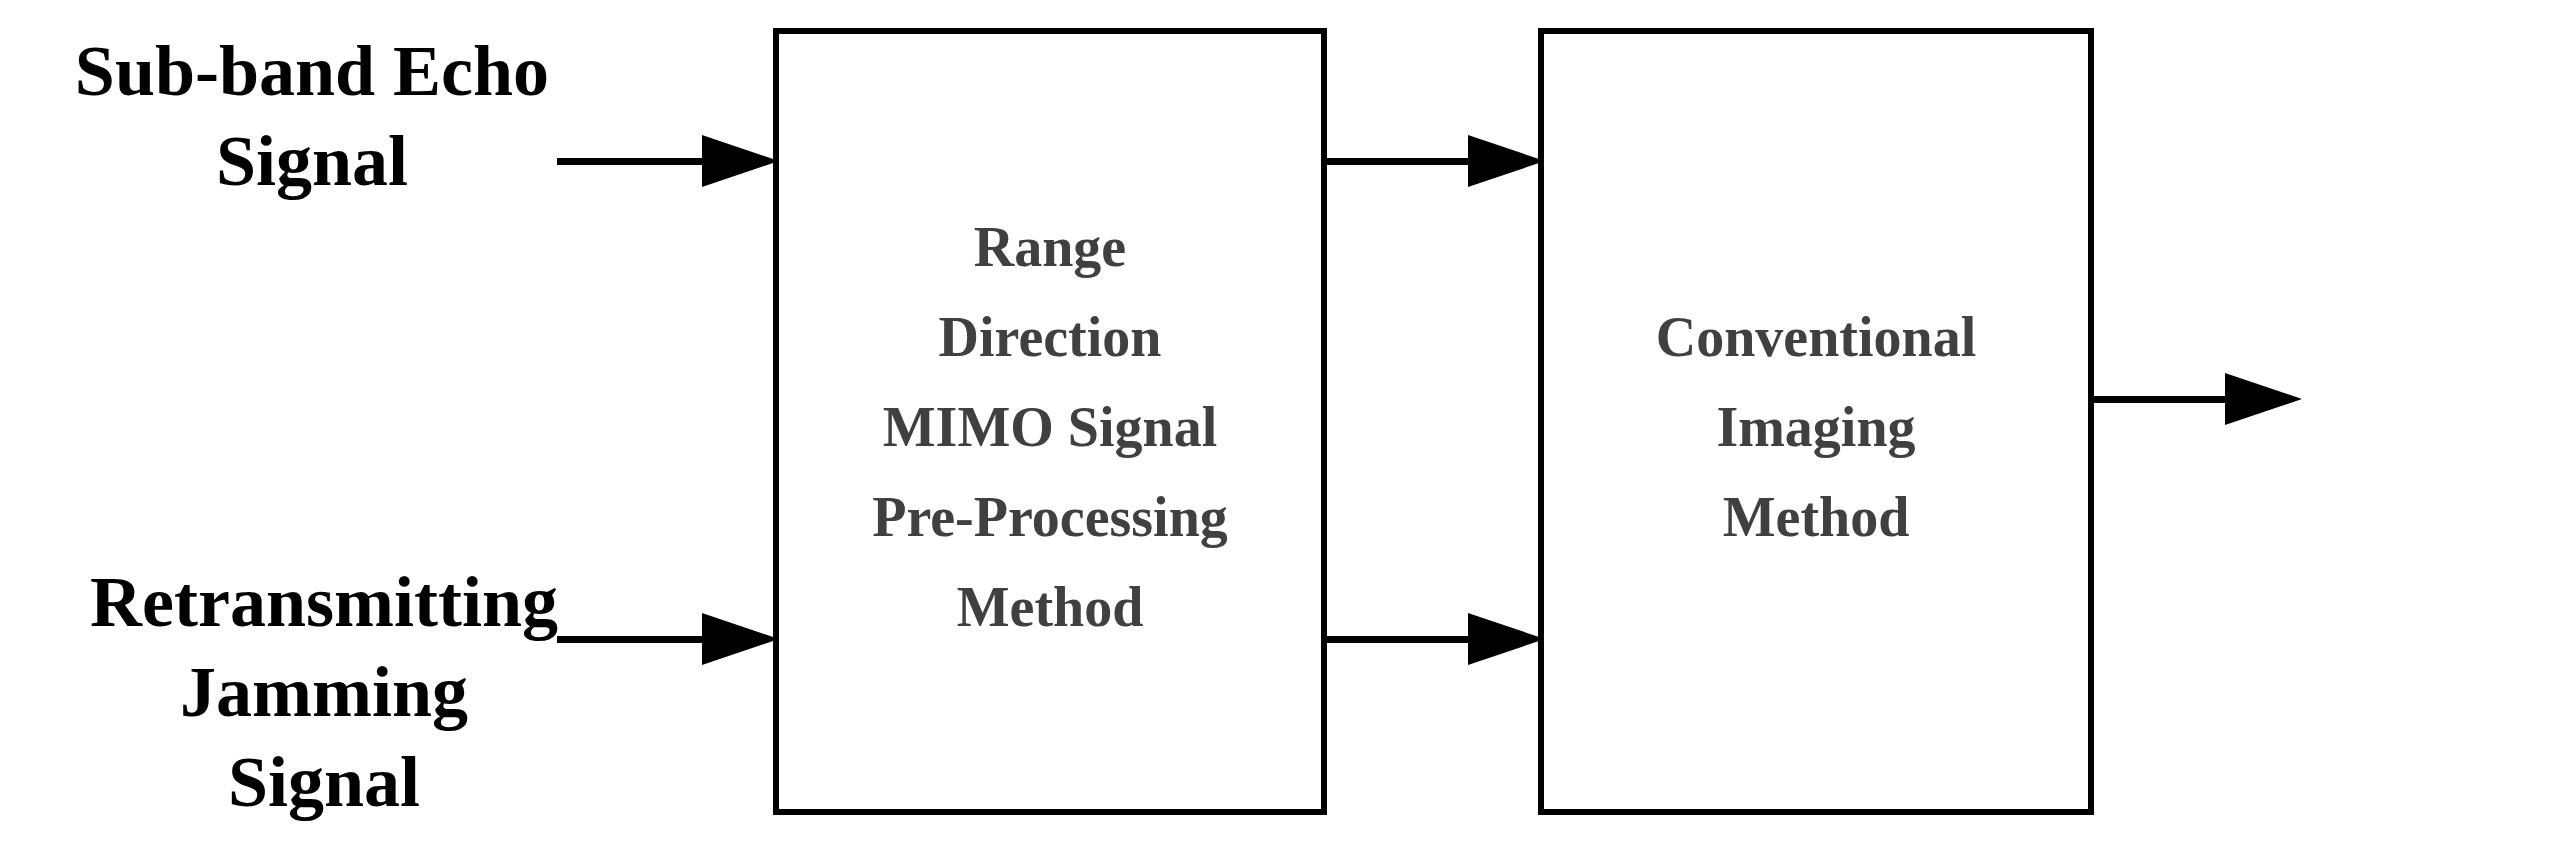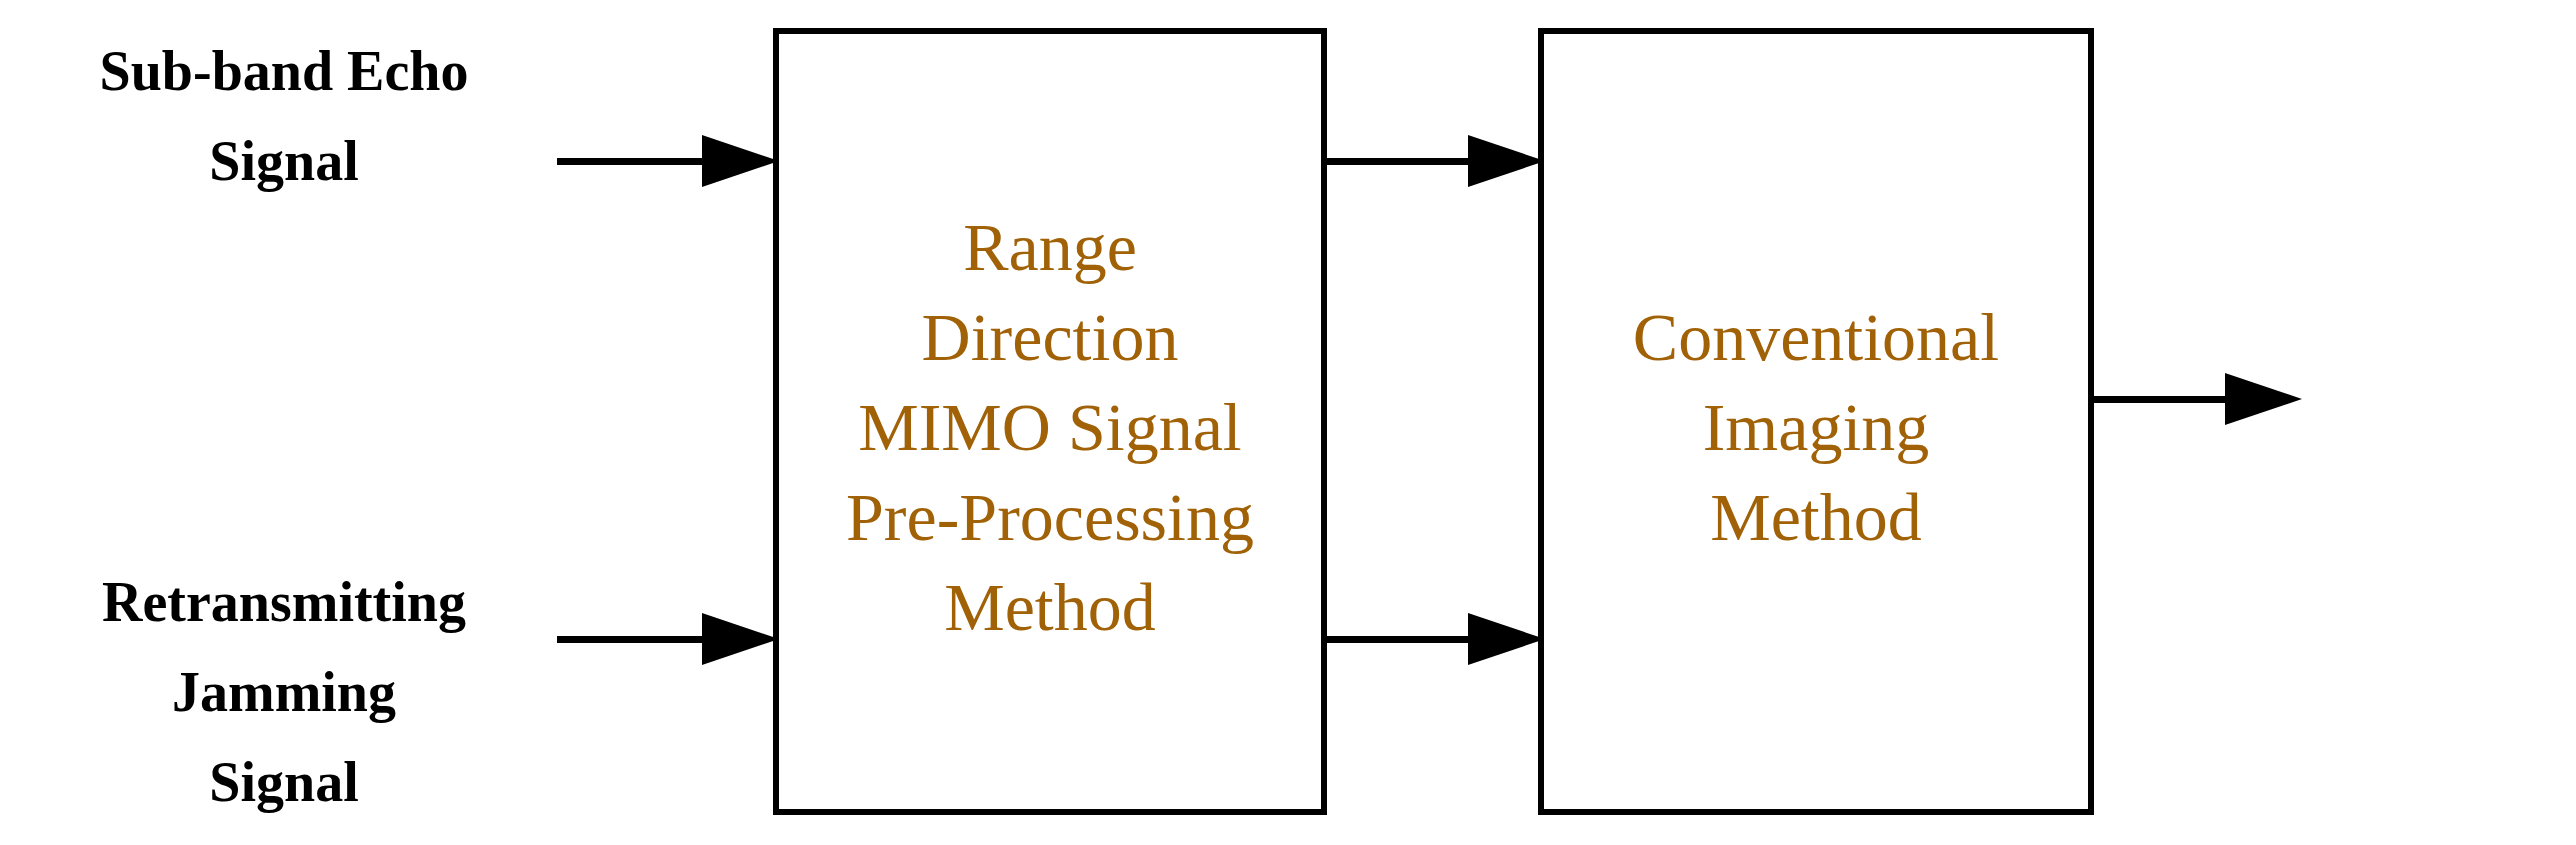--- a/index.html
+++ b/index.html
@@ -15,36 +15,37 @@
     background: #ffffff;
     font-family: "Liberation Serif", "DejaVu Serif", serif;
     overflow: hidden;
   }
 
   
   .label {
     position: absolute;
     font-family: "Liberation Serif", "DejaVu Serif", serif;
     font-weight: bold;
-    font-size: 56px;
+    font-size: 72px;
     line-height: 90px;
     color: #000000;
     text-align: center;
     white-space: pre;
     letter-spacing: 0px;
+    margin-left: 28px;
   }
 
   
   #label-echo {
     left: 0px;
     top: 26px;
     width: 568px;
   }
   #label-jamming {
-    left: 0px;
+    left: 12px;
     top: 557px;
     width: 568px;
   }
   #label-image {
     left: 2310px;
     top: 350px;
     width: 266px;
     text-align: left;
   }
 
@@ -53,24 +54,24 @@
     position: absolute;
     box-sizing: border-box;
     border: 6.4px solid #000000;
     background: #ffffff;
   }
   .box-text {
     position: absolute;
     left: 0;
     right: 0;
     font-family: "Liberation Serif", "DejaVu Serif", serif;
-    font-weight: normal;
-    font-size: 68px;
+    font-weight: bold;
+    font-size: 56px;
     line-height: 90px;
-    color: #a16207;
+    color: #404040;
     text-align: center;
     white-space: pre;
   }
 
   #box-preprocessing {
     left: 773px;
     top: 27.5px;
     width: 554px;
     height: 787px;
   }

